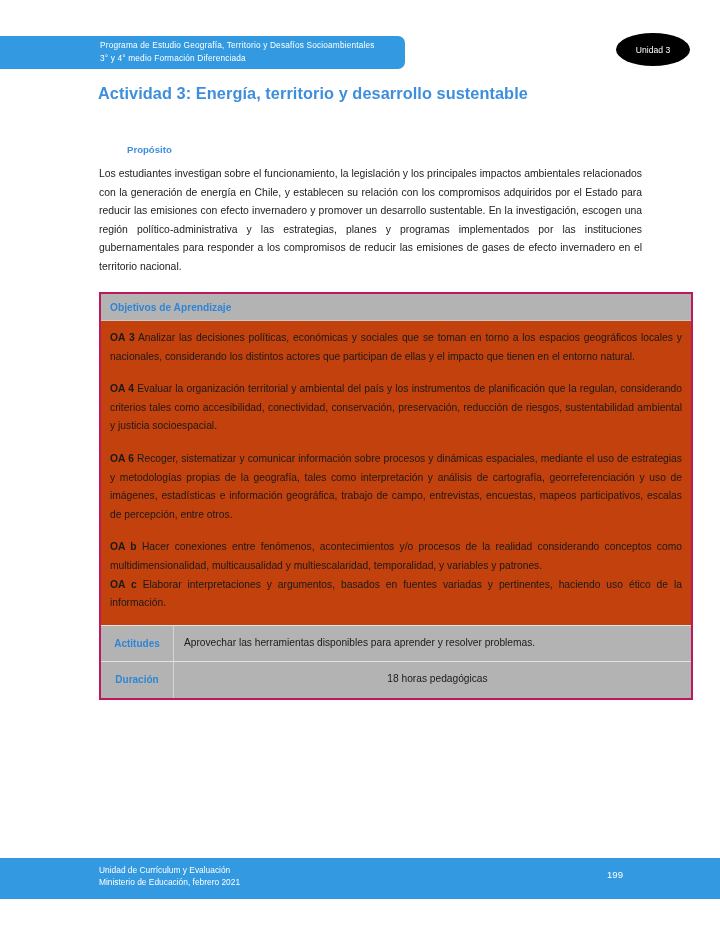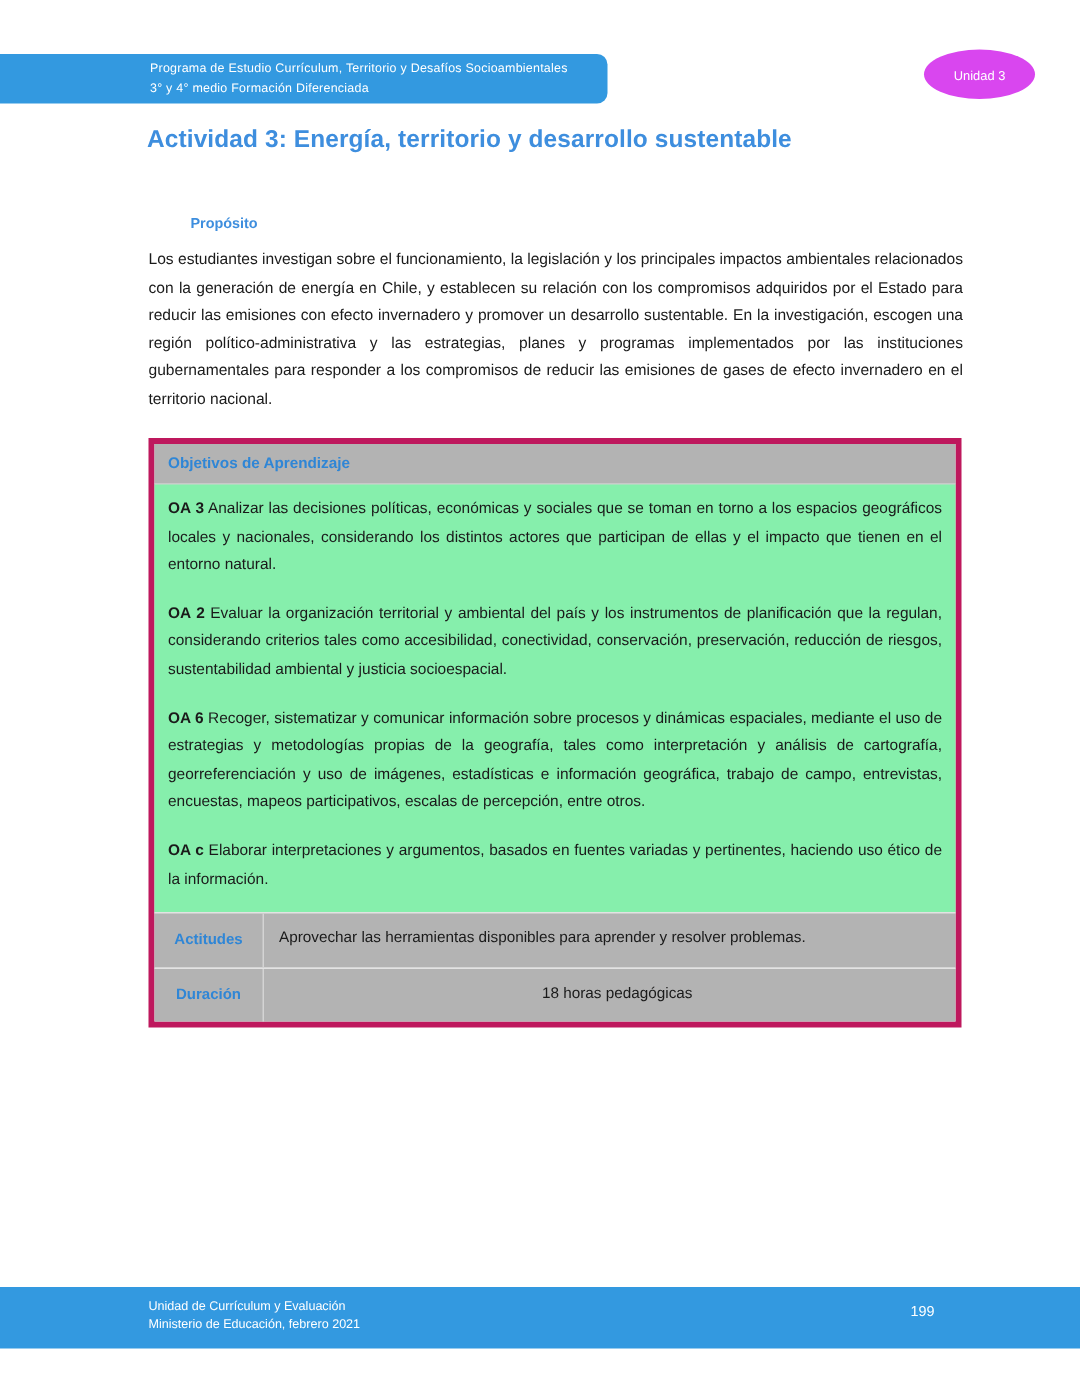--- a/index.html
+++ b/index.html
@@ -43,21 +43,21 @@
   }
   .header-band-text span { display: block; }
 
   .unit-badge {
     position: absolute;
     right: 30px;
     top: 33px;
     width: 74px;
     height: 33px;
     border-radius: 50%;
-    background: #d946ef;
+    background: #000000;
     color: #ffffff;
     font-size: 8.6px;
     display: flex;
     align-items: center;
     justify-content: center;
   }
 
   
   .activity-title {
     position: absolute;
@@ -90,40 +90,40 @@
     color: #1a1a1a;
     text-align: justify;
     text-justify: inter-word;
   }
 
   
   .oa-table {
     position: absolute;
     left: 99px;
     top: 292px;
-    width: 542px;
-    border: 4px solid #be185d;
+    width: 594px;
+    border: 2px solid #be185d;
     box-sizing: border-box;
   }
   .oa-head {
     background: #b3b3b3;
     height: 27px;
     display: flex;
     align-items: center;
     padding-left: 9px;
     box-sizing: border-box;
     border-bottom: 1px solid #c9c9c9;
   }
   .oa-head-label {
     color: #2f86d6;
     font-size: 10.2px;
     font-weight: bold;
   }
   .oa-body {
-    background: #86efac;
+    background: #c2410c;
     padding: 8px 9px 10px 9px;
     box-sizing: border-box;
   }
   .oa-item {
     font-size: 10.3px;
     line-height: 18.6px;
     color: #1a1a1a;
     text-align: justify;
     text-justify: inter-word;
     margin-bottom: 14px;
@@ -189,43 +189,46 @@
     font-size: 9.6px;
   }
 </style>
 </head>
 <body>
 
 <div class="page">
 
   <div class="header-band"></div>
   <div class="header-band-text">
-    <span>Programa de Estudio Currículum, Territorio y Desafíos Socioambientales</span>
+    <span>Programa de Estudio Geografía, Territorio y Desafíos Socioambientales</span>
     <span>3° y 4° medio Formación Diferenciada</span>
   </div>
   <div class="unit-badge">Unidad 3</div>
 
   <div class="activity-title">Actividad 3: Energía, territorio y desarrollo sustentable</div>
 
   <div class="proposito-label">Propósito</div>
   <div class="proposito-text">Los estudiantes investigan sobre el funcionamiento, la legislación y los principales impactos ambientales relacionados con la generación de energía en Chile, y establecen su relación con los compromisos adquiridos por el Estado para reducir las emisiones con efecto invernadero y promover un desarrollo sustentable. En la investigación, escogen una región político-administrativa y las estrategias, planes y programas implementados por las instituciones gubernamentales para responder a los compromisos de reducir las emisiones de gases de efecto invernadero en el territorio nacional.</div>
 
   <div class="oa-table">
     <div class="oa-head">
       <span class="oa-head-label">Objetivos de Aprendizaje</span>
     </div>
     <div class="oa-body">
       <div class="oa-item">
         <span class="oa-code">OA 3</span><span> Analizar las decisiones políticas, económicas y sociales que se toman en torno a los espacios geográficos locales y nacionales, considerando los distintos actores que participan de ellas y el impacto que tienen en el entorno natural.</span>
       </div>
       <div class="oa-item">
-        <span class="oa-code">OA 2</span><span> Evaluar la organización territorial y ambiental del país y los instrumentos de planificación que la regulan, considerando criterios tales como accesibilidad, conectividad, conservación, preservación, reducción de riesgos, sustentabilidad ambiental y justicia socioespacial.</span>
+        <span class="oa-code">OA 4</span><span> Evaluar la organización territorial y ambiental del país y los instrumentos de planificación que la regulan, considerando criterios tales como accesibilidad, conectividad, conservación, preservación, reducción de riesgos, sustentabilidad ambiental y justicia socioespacial.</span>
       </div>
       <div class="oa-item">
         <span class="oa-code">OA 6</span><span> Recoger, sistematizar y comunicar información sobre procesos y dinámicas espaciales, mediante el uso de estrategias y metodologías propias de la geografía, tales como interpretación y análisis de cartografía, georreferenciación y uso de imágenes, estadísticas e información geográfica, trabajo de campo, entrevistas, encuestas, mapeos participativos, escalas de percepción, entre otros.</span>
+      </div>
+      <div class="oa-item tight">
+        <span class="oa-code">OA b</span><span> Hacer conexiones entre fenómenos, acontecimientos y/o procesos de la realidad considerando conceptos como multidimensionalidad, multicausalidad y multiescalaridad, temporalidad, y variables y patrones.</span>
       </div>
       <div class="oa-item tight">
         <span class="oa-code">OA c</span><span> Elaborar interpretaciones y argumentos, basados en fuentes variadas y pertinentes, haciendo uso ético de la información.</span>
       </div>
     </div>
 
     <div class="meta-row">
       <div class="meta-label">Actitudes</div>
       <div class="meta-value">
         <div class="first-line">Aprovechar las herramientas disponibles para aprender y resolver problemas.</div>

